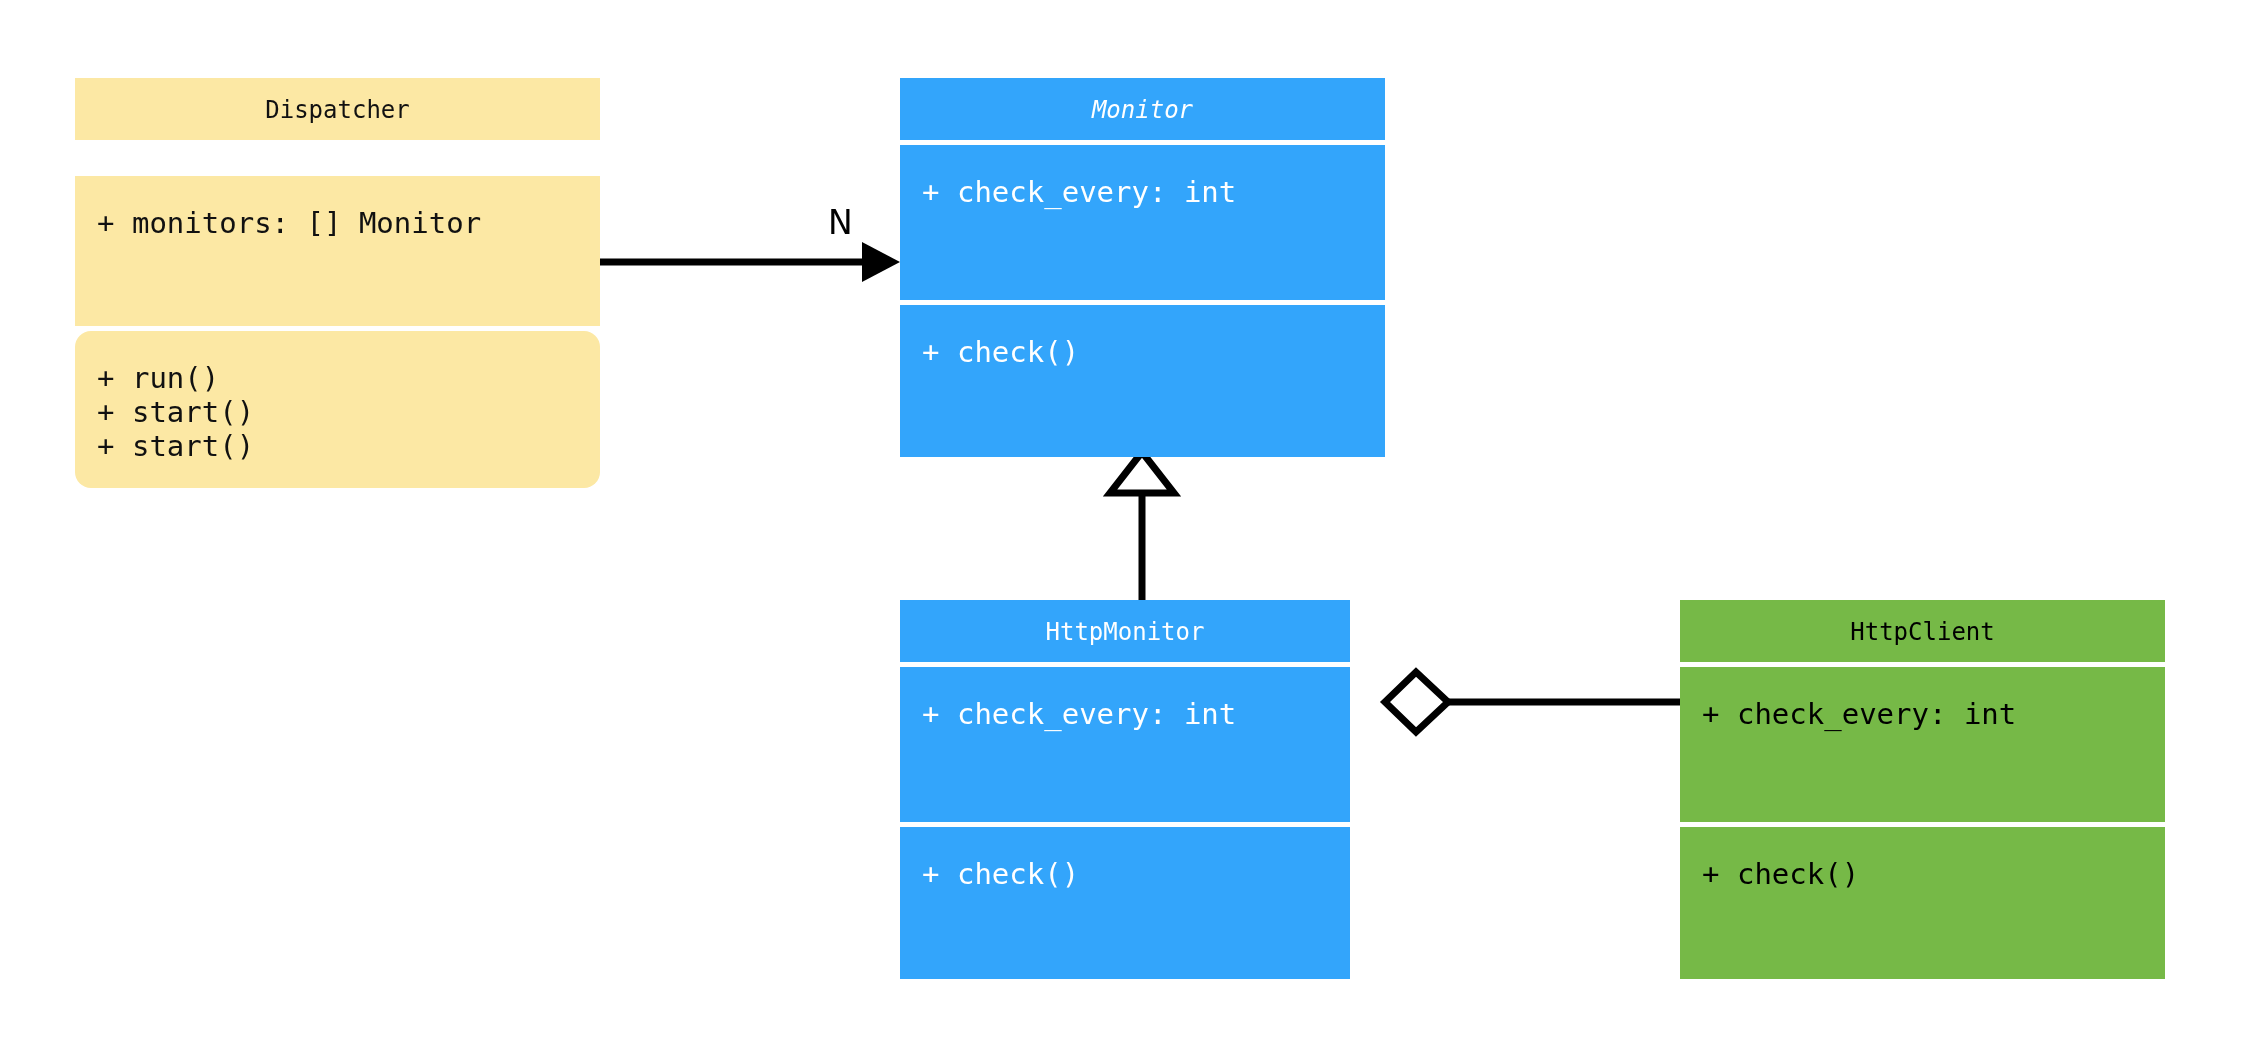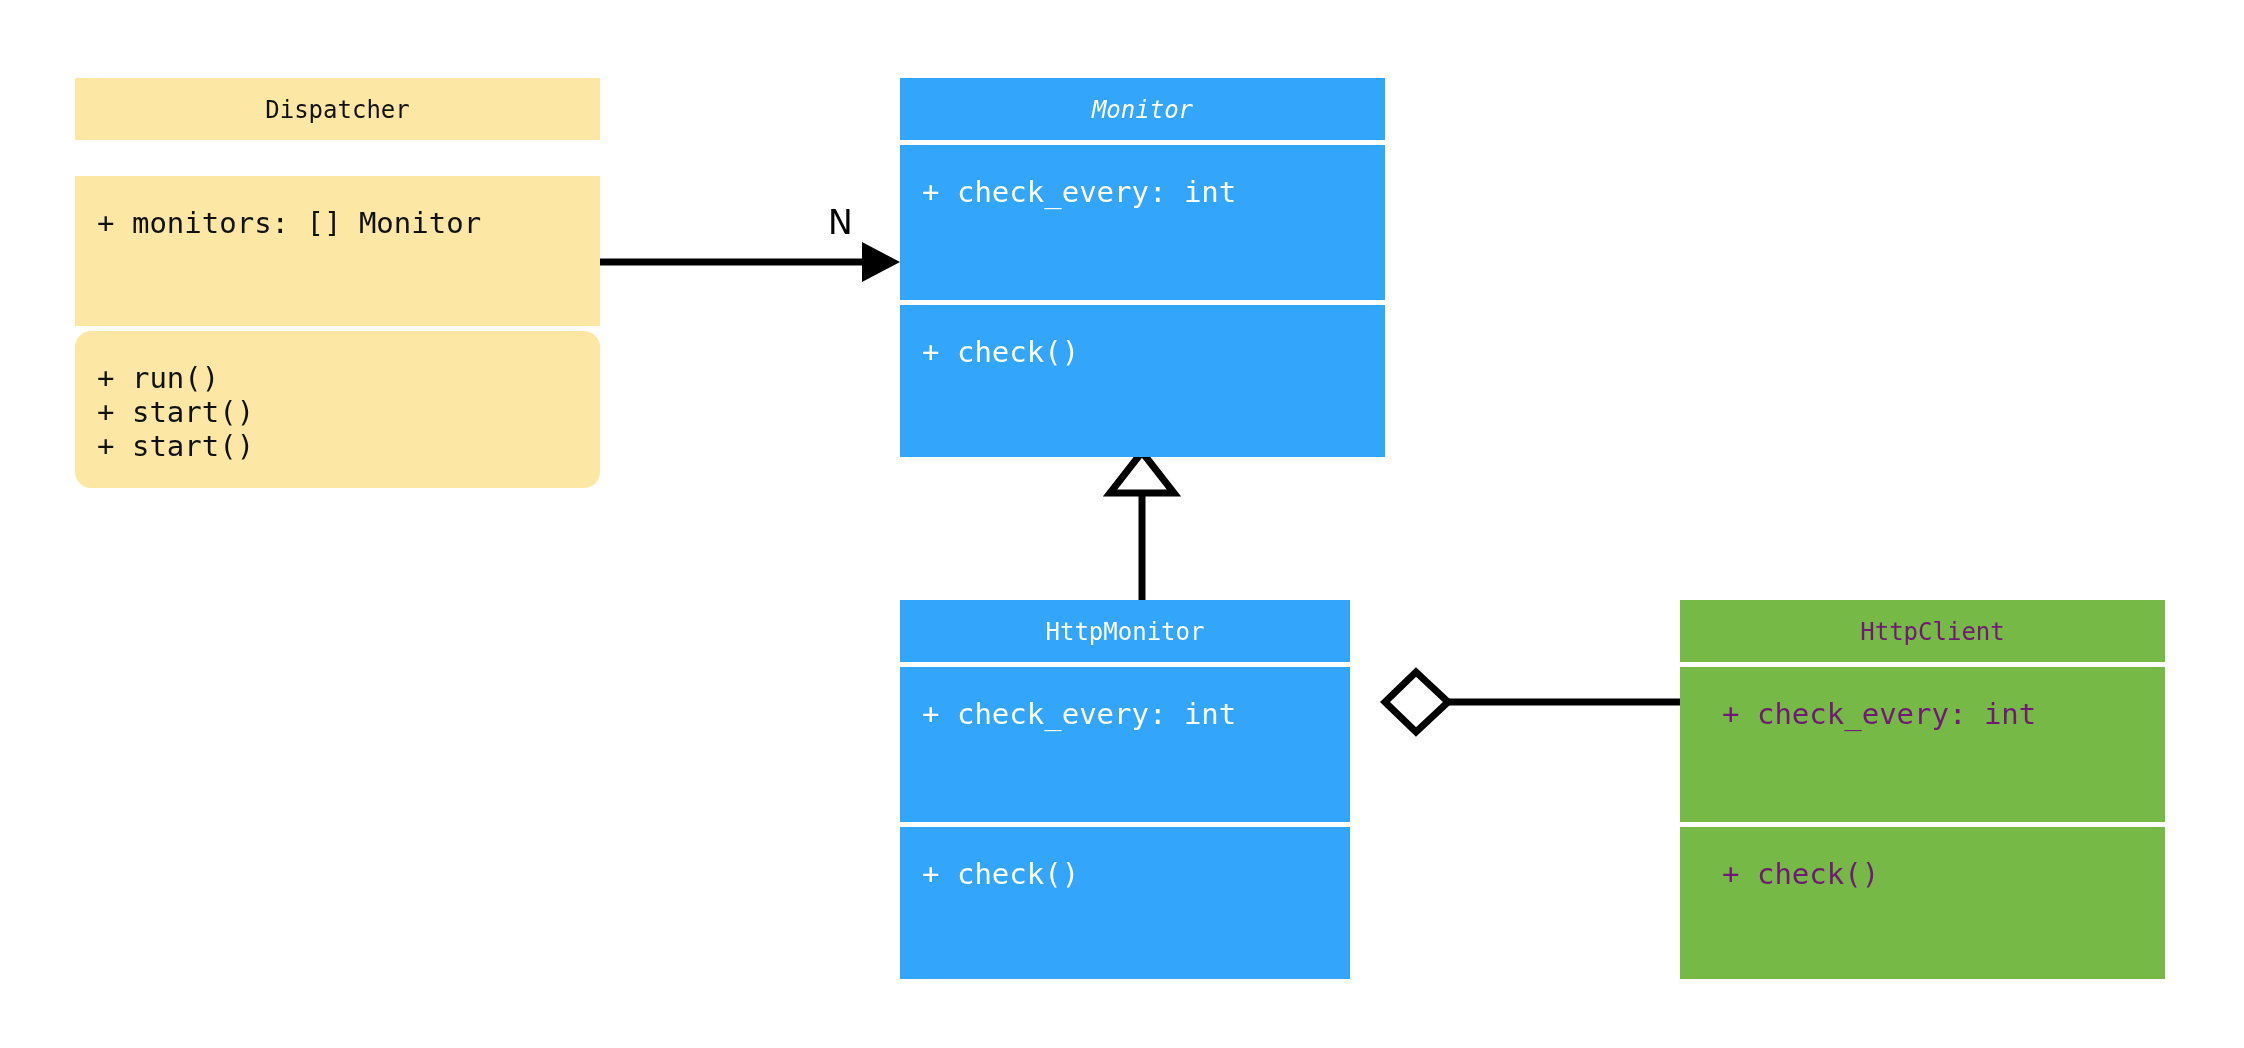--- a/index.html
+++ b/index.html
@@ -61,21 +61,21 @@
   .theme-yellow .compartment { background: #fce8a4; }
   .theme-yellow .class-title,
   .theme-yellow .member { color: #111111; }
 
   .theme-blue .compartment { background: #33a5fb; }
   .theme-blue .class-title,
   .theme-blue .member { color: #ffffff; }
 
   .theme-green .compartment { background: #76b947; }
   .theme-green .class-title,
-  .theme-green .member { color: #701a75; padding-left: 20px; }
+  .theme-green .member { color: #000000; }
 
   
   .connector-layer {
     position: absolute;
     left: 0;
     top: 0;
     width: 2244px;
     height: 1048px;
     pointer-events: none;
   }

